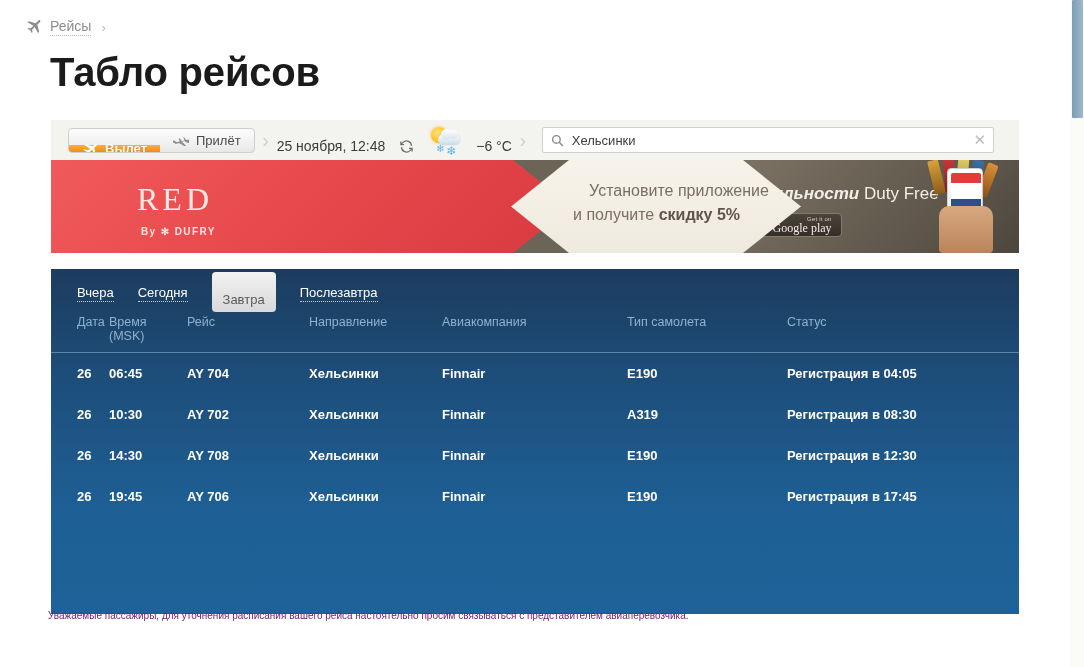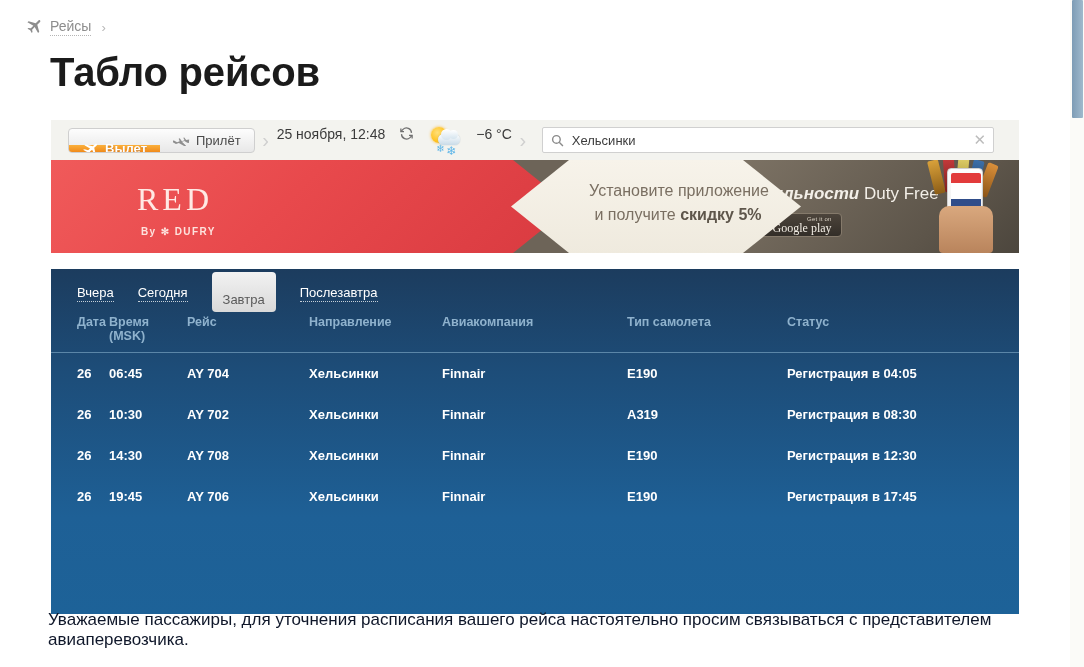--- a/index.html
+++ b/index.html
@@ -64,21 +64,21 @@
   }
   .seg.active {
     background: linear-gradient(to bottom,#fbb03c,#f08a1a);
     color: #ffffff; font-weight: 700;
     text-shadow: 0 1px 0 rgba(120,60,0,.45);
     margin-top: 16px;
   }
   .seg .p-ico { width: 17px; height: 12px; display:block; }
   .sep-chev { width: 22px; text-align:center; color: #cfcfcf; font-size: 20px; font-weight: 300; }
 
-  .wx-block { display: flex; align-items: flex-start; gap: 14px; }
+  .wx-block { display: flex; align-items: flex-end; gap: 14px; }
   .wx-date { font-size: 14px; color: #3b3b3b; white-space: nowrap; }
   .refresh-ico { width: 15px; height: 15px; display:block; color:#6f6f6f; }
   .wx-icon { position: relative; width: 34px; height: 28px; }
   .wx-sun {
     position:absolute; left:3px; top:1px; width:16px; height:16px; border-radius:50%;
     background: radial-gradient(circle at 40% 35%, #ffe07a 0%, #ffc221 60%, #f5a90d 100%);
     box-shadow: 0 0 3px rgba(255,180,30,.9);
   }
   .wx-cloud {
     position:absolute; left:10px; top:8px; width:22px; height:11px; border-radius:7px;
@@ -139,21 +139,21 @@
   .ban-cream {
     position:absolute; left:460px; top:0; width:290px; height:93px;
     background: linear-gradient(to bottom,#f7f3ea,#efeade);
     clip-path: polygon(58px 0, 232px 0, 290px 50%, 232px 100%, 58px 100%, 0 50%);
   }
   .ban-cream .l1 {
     position:absolute; left:68px; top:22px; width:200px; text-align:center;
     font-size: 16px; color: #7a6f62;
   }
   .ban-cream .l2 {
-    position:absolute; left:62px; top:46px; width:210px; text-align:center;
+    position:absolute; left:62px; top:46px; width:210px; 
     font-size: 16px; color: #7a6f62;
   }
   .ban-cream .l2 b { color: #5e564b; font-weight: 700; }
   .ban-dark {
     position:absolute; left:690px; top:0; width:278px; height:93px;
     background: linear-gradient(135deg,#7c7264 0%, #5d554a 70%, #4c463d 100%);
   }
   .ban-loyal {
     position:absolute; left:600px; top:24px;
     font-size: 17px; color: #f3efe8; white-space: nowrap;
@@ -215,21 +215,21 @@
     padding-bottom: 1px; white-space: nowrap;
   }
   .daytab.active {
     background: linear-gradient(to bottom,#f2f2f2,#d9d9d9);
     color: #5a5a5a; border-bottom: 0;
     border-radius: 4px; padding: 20px 11px 5px; margin-top: -2px;
   }
 
   table.flights { width: 100%; border-collapse: collapse; margin-top: 2px; }
   table.flights th {
-    text-align: left; font-size: 12.5px; font-weight: 700;
+    text-align: left; font-size: 12.5px; font-weight: 400;
     color: #8fb2cd; padding: 6px 0 9px 0; vertical-align: top;
     border-bottom: 1px solid #5b86a8;
   }
   table.flights th.c-date { padding-left: 26px; width: 58px; }
   table.flights th.c-time { width: 78px; }
   table.flights th.c-flight { width: 122px; }
   table.flights th.c-dir { width: 133px; }
   table.flights th.c-air { width: 185px; }
   table.flights th.c-type { width: 160px; }
   table.flights th.c-status { width: auto; }
@@ -237,21 +237,21 @@
     font-size: 13px; font-weight: 700; color: #ffffff;
     padding: 13px 0 13px 0; white-space: nowrap;
   }
   table.flights td.c-date { padding-left: 26px; }
   td.dir { color: #d9b083; }
   .thead-sub { display:block; }
 
   
   .footnote {
     position: absolute; left: 48px; top: 610px;
-    font-size: 17px; color: #0f172a;
+    font-size: 10px; color: #701a75;
   }
 </style>
 </head>
 <body>
 
 <div class="page">
 
   <div class="breadcrumb">
     <span>
       <svg class="plane-ico" viewBox="0 0 24 24" fill="currentColor">

